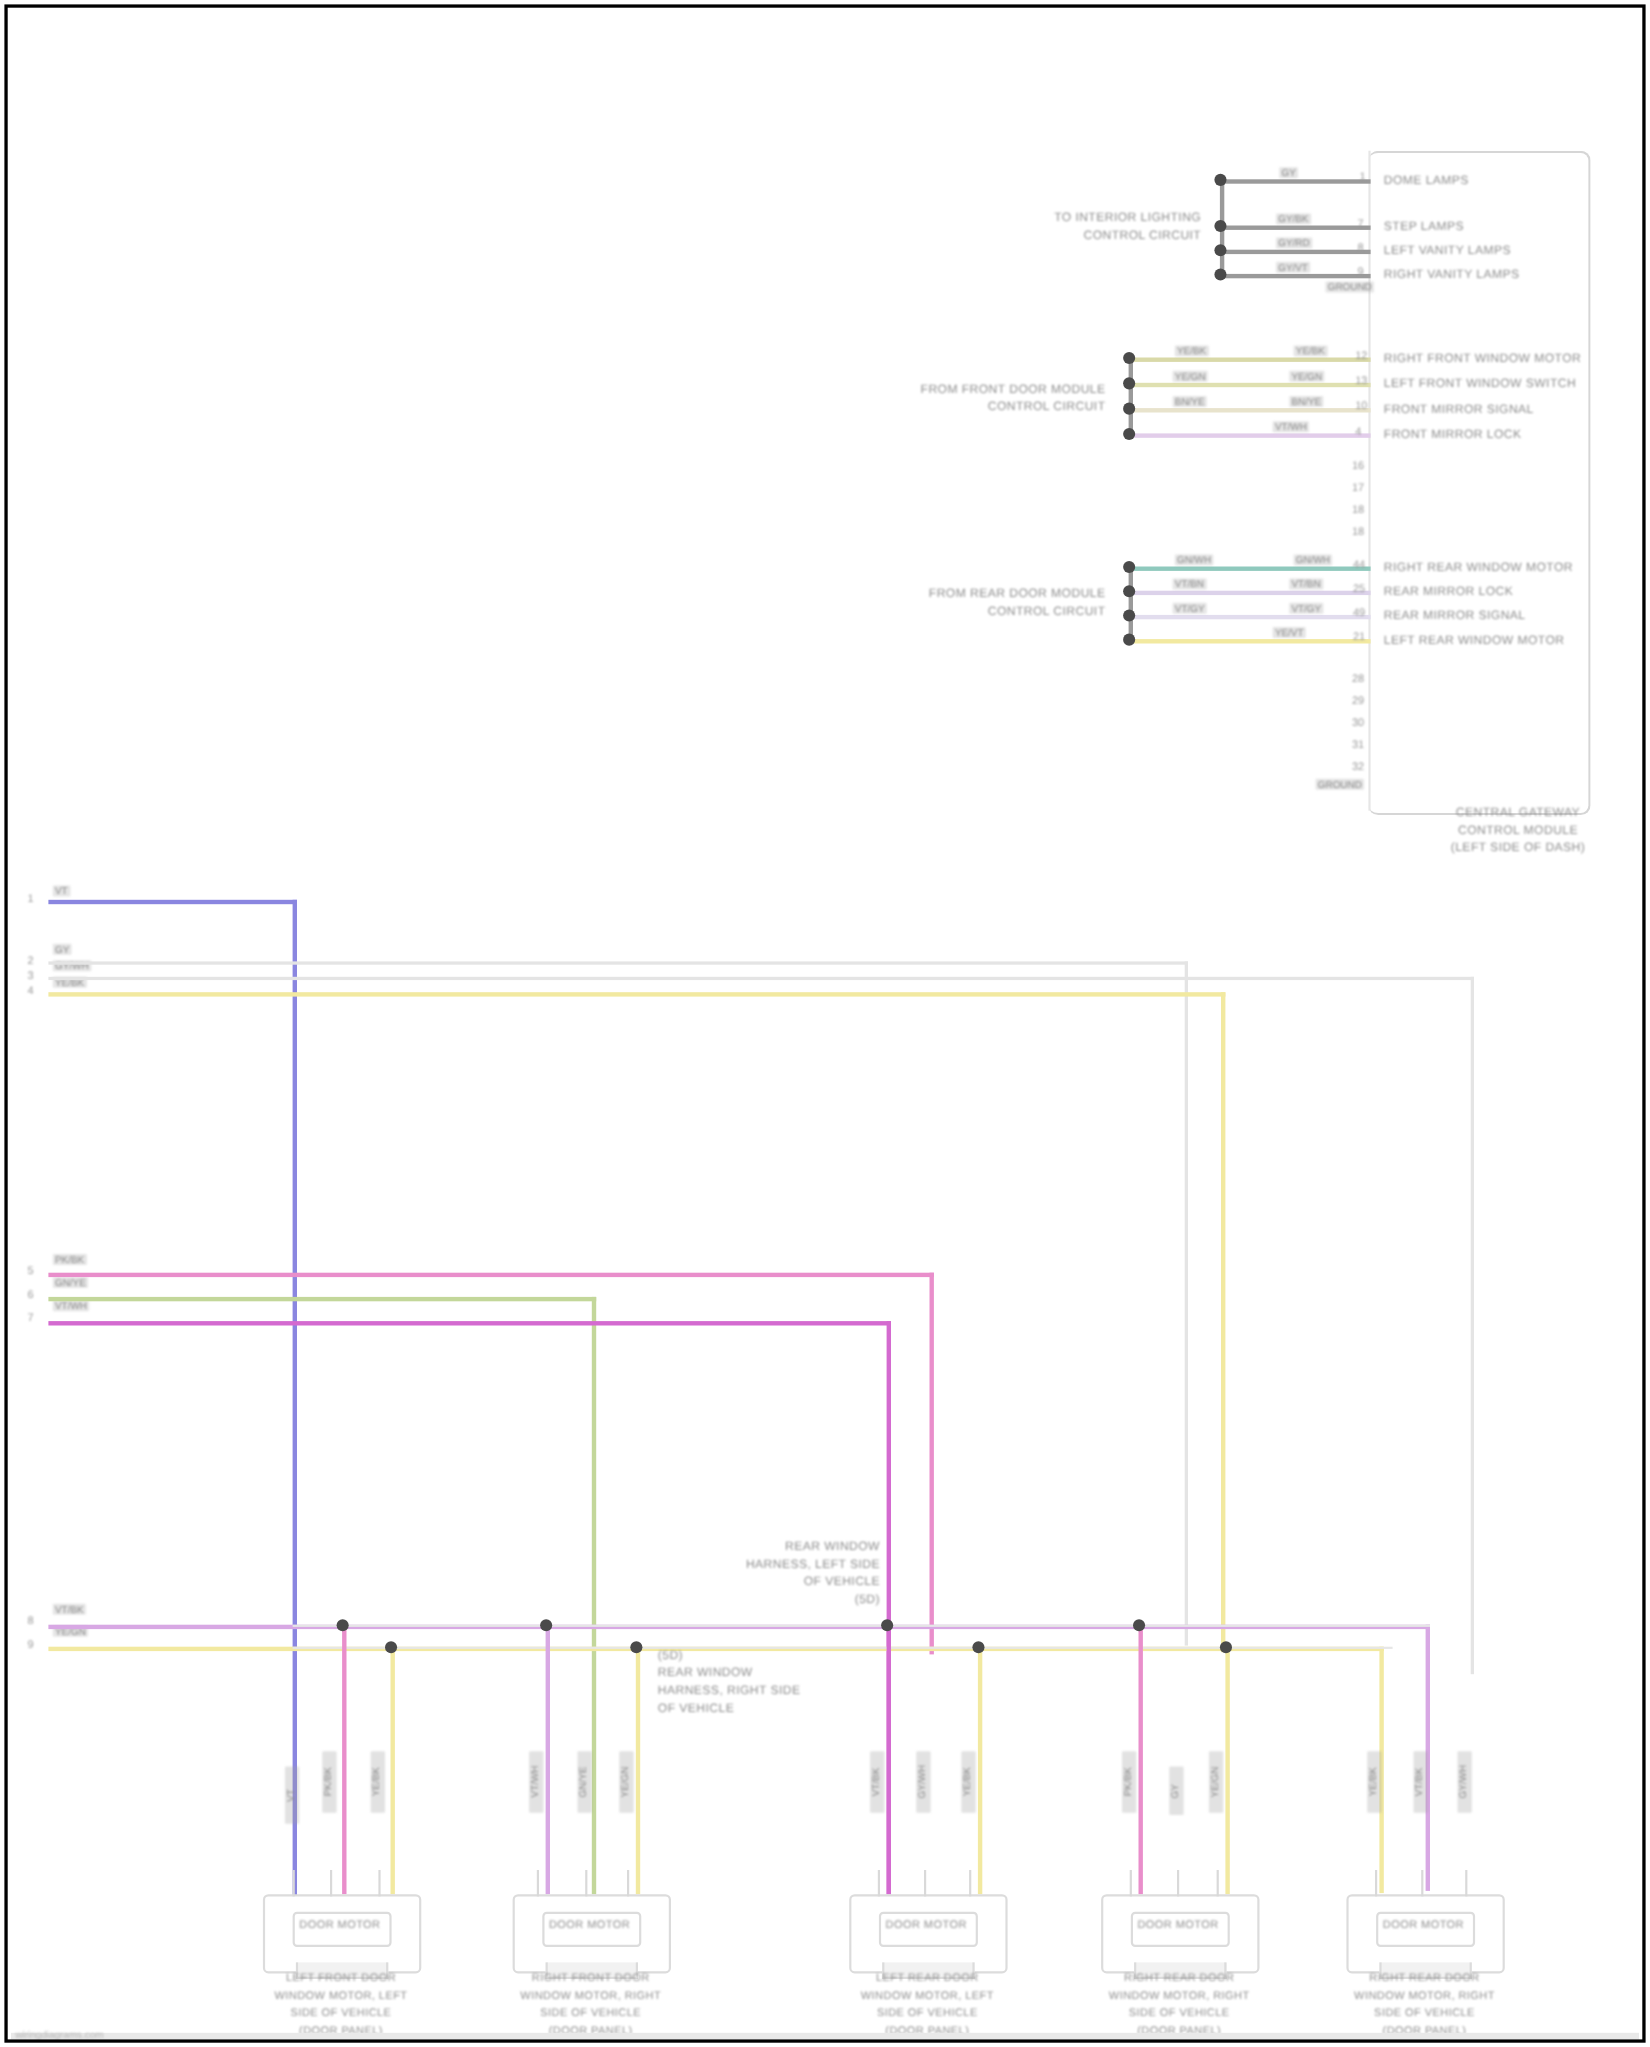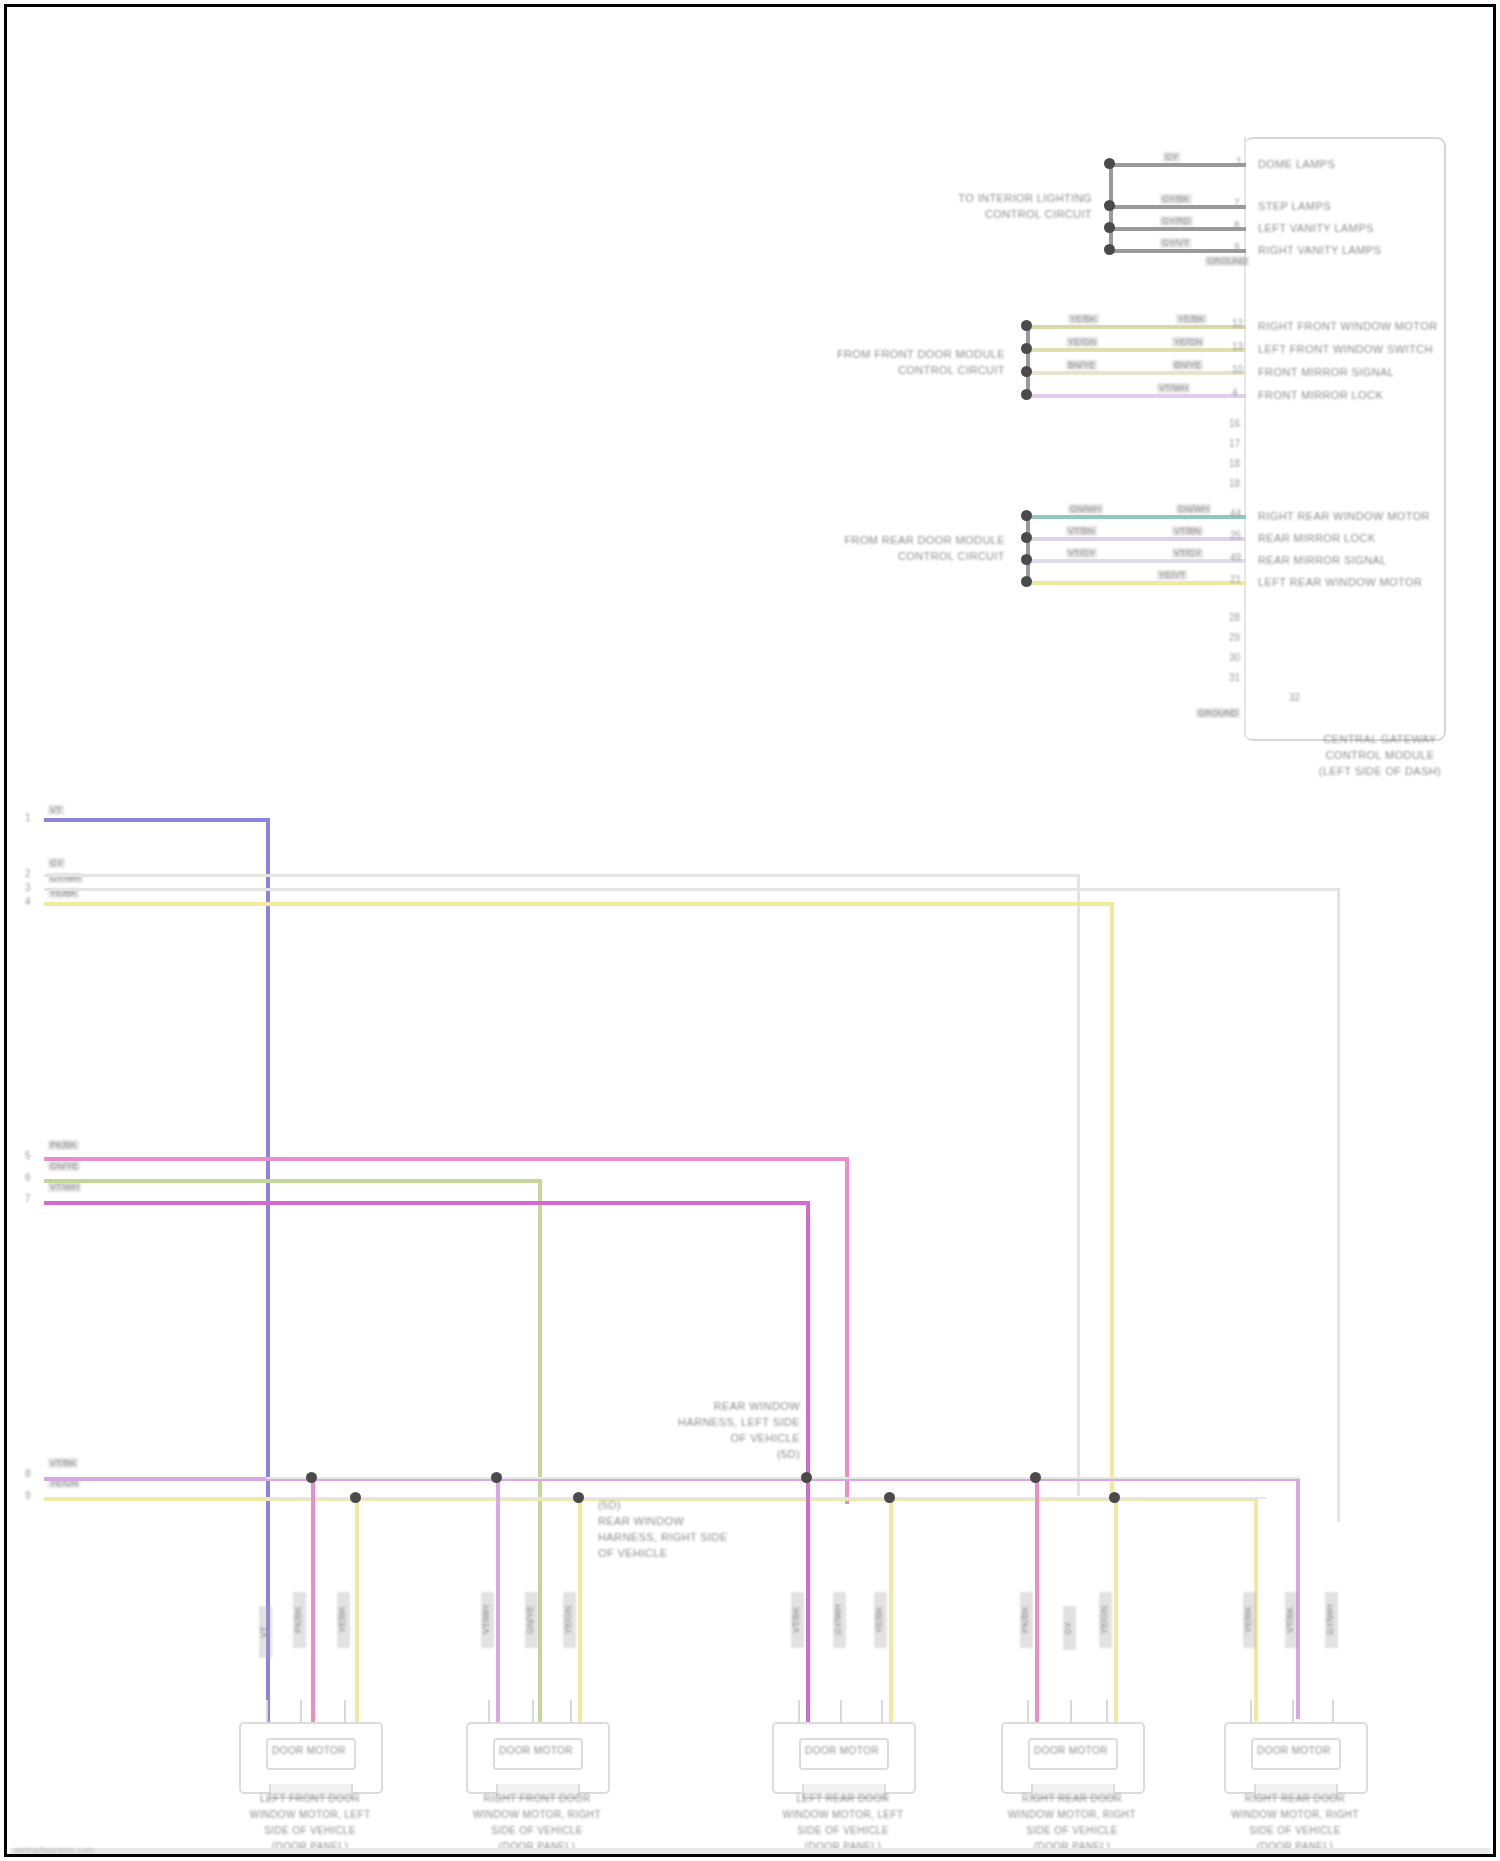--- a/index.html
+++ b/index.html
@@ -194,21 +194,21 @@
     <div class="pinnum" style="left:1230px;top:574px;">21</div>
 
     <div class="pinnum" style="left:1229px;top:418px;">16</div>
     <div class="pinnum" style="left:1229px;top:438px;">17</div>
     <div class="pinnum" style="left:1229px;top:458px;">18</div>
     <div class="pinnum" style="left:1229px;top:478px;">18</div>
     <div class="pinnum" style="left:1229px;top:612px;">28</div>
     <div class="pinnum" style="left:1229px;top:632px;">29</div>
     <div class="pinnum" style="left:1229px;top:652px;">30</div>
     <div class="pinnum" style="left:1229px;top:672px;">31</div>
-    <div class="pinnum" style="left:1289px;top:692px;">32</div>
+    <div class="pinnum" style="left:1229px;top:692px;">32</div>
 
     <div class="htag" style="left:1196px;top:708px;">GROUND</div>
 
     <div class="txt t10 tc" style="left:1290px;top:733px;width:180px;">CENTRAL GATEWAY</div>
     <div class="txt t10 tc" style="left:1290px;top:749px;width:180px;">CONTROL MODULE</div>
     <div class="txt t10 tc" style="left:1290px;top:765px;width:180px;">(LEFT SIDE OF DASH)</div>
 
     <div class="pinnum" style="left:25px;top:812px;">1</div>
     <div class="pinnum" style="left:25px;top:868px;">2</div>
     <div class="pinnum" style="left:25px;top:882px;">3</div>

